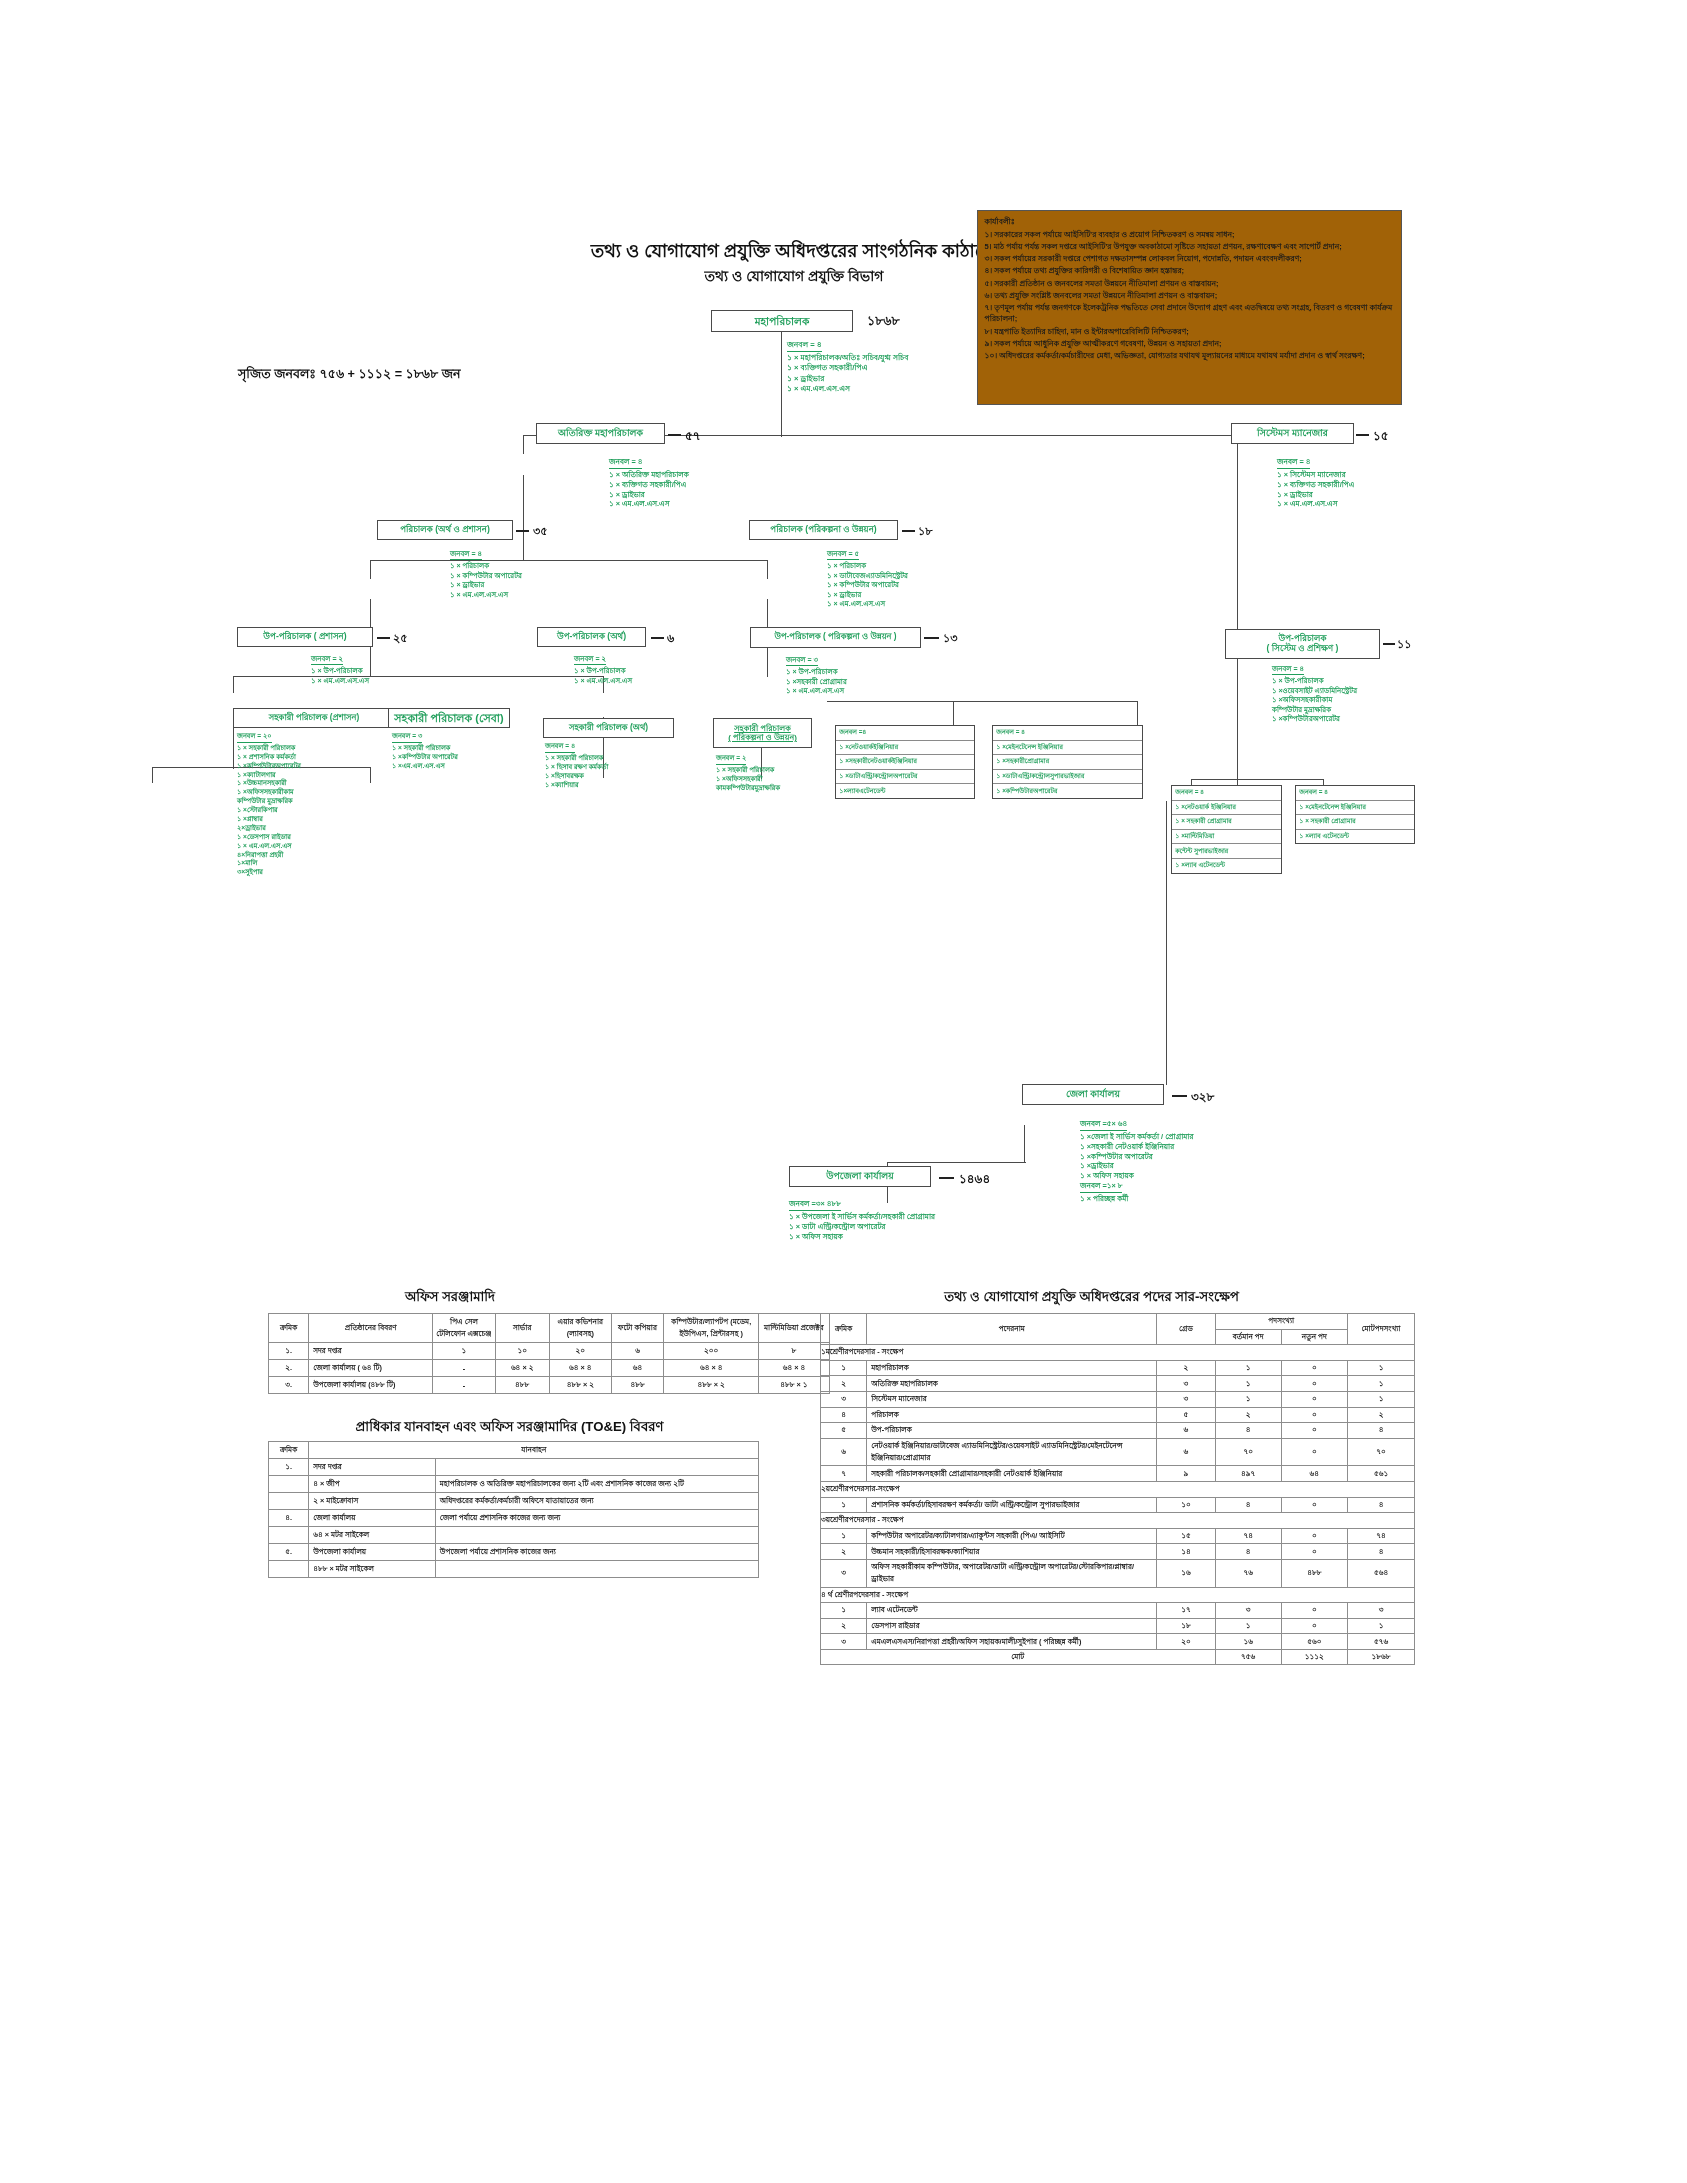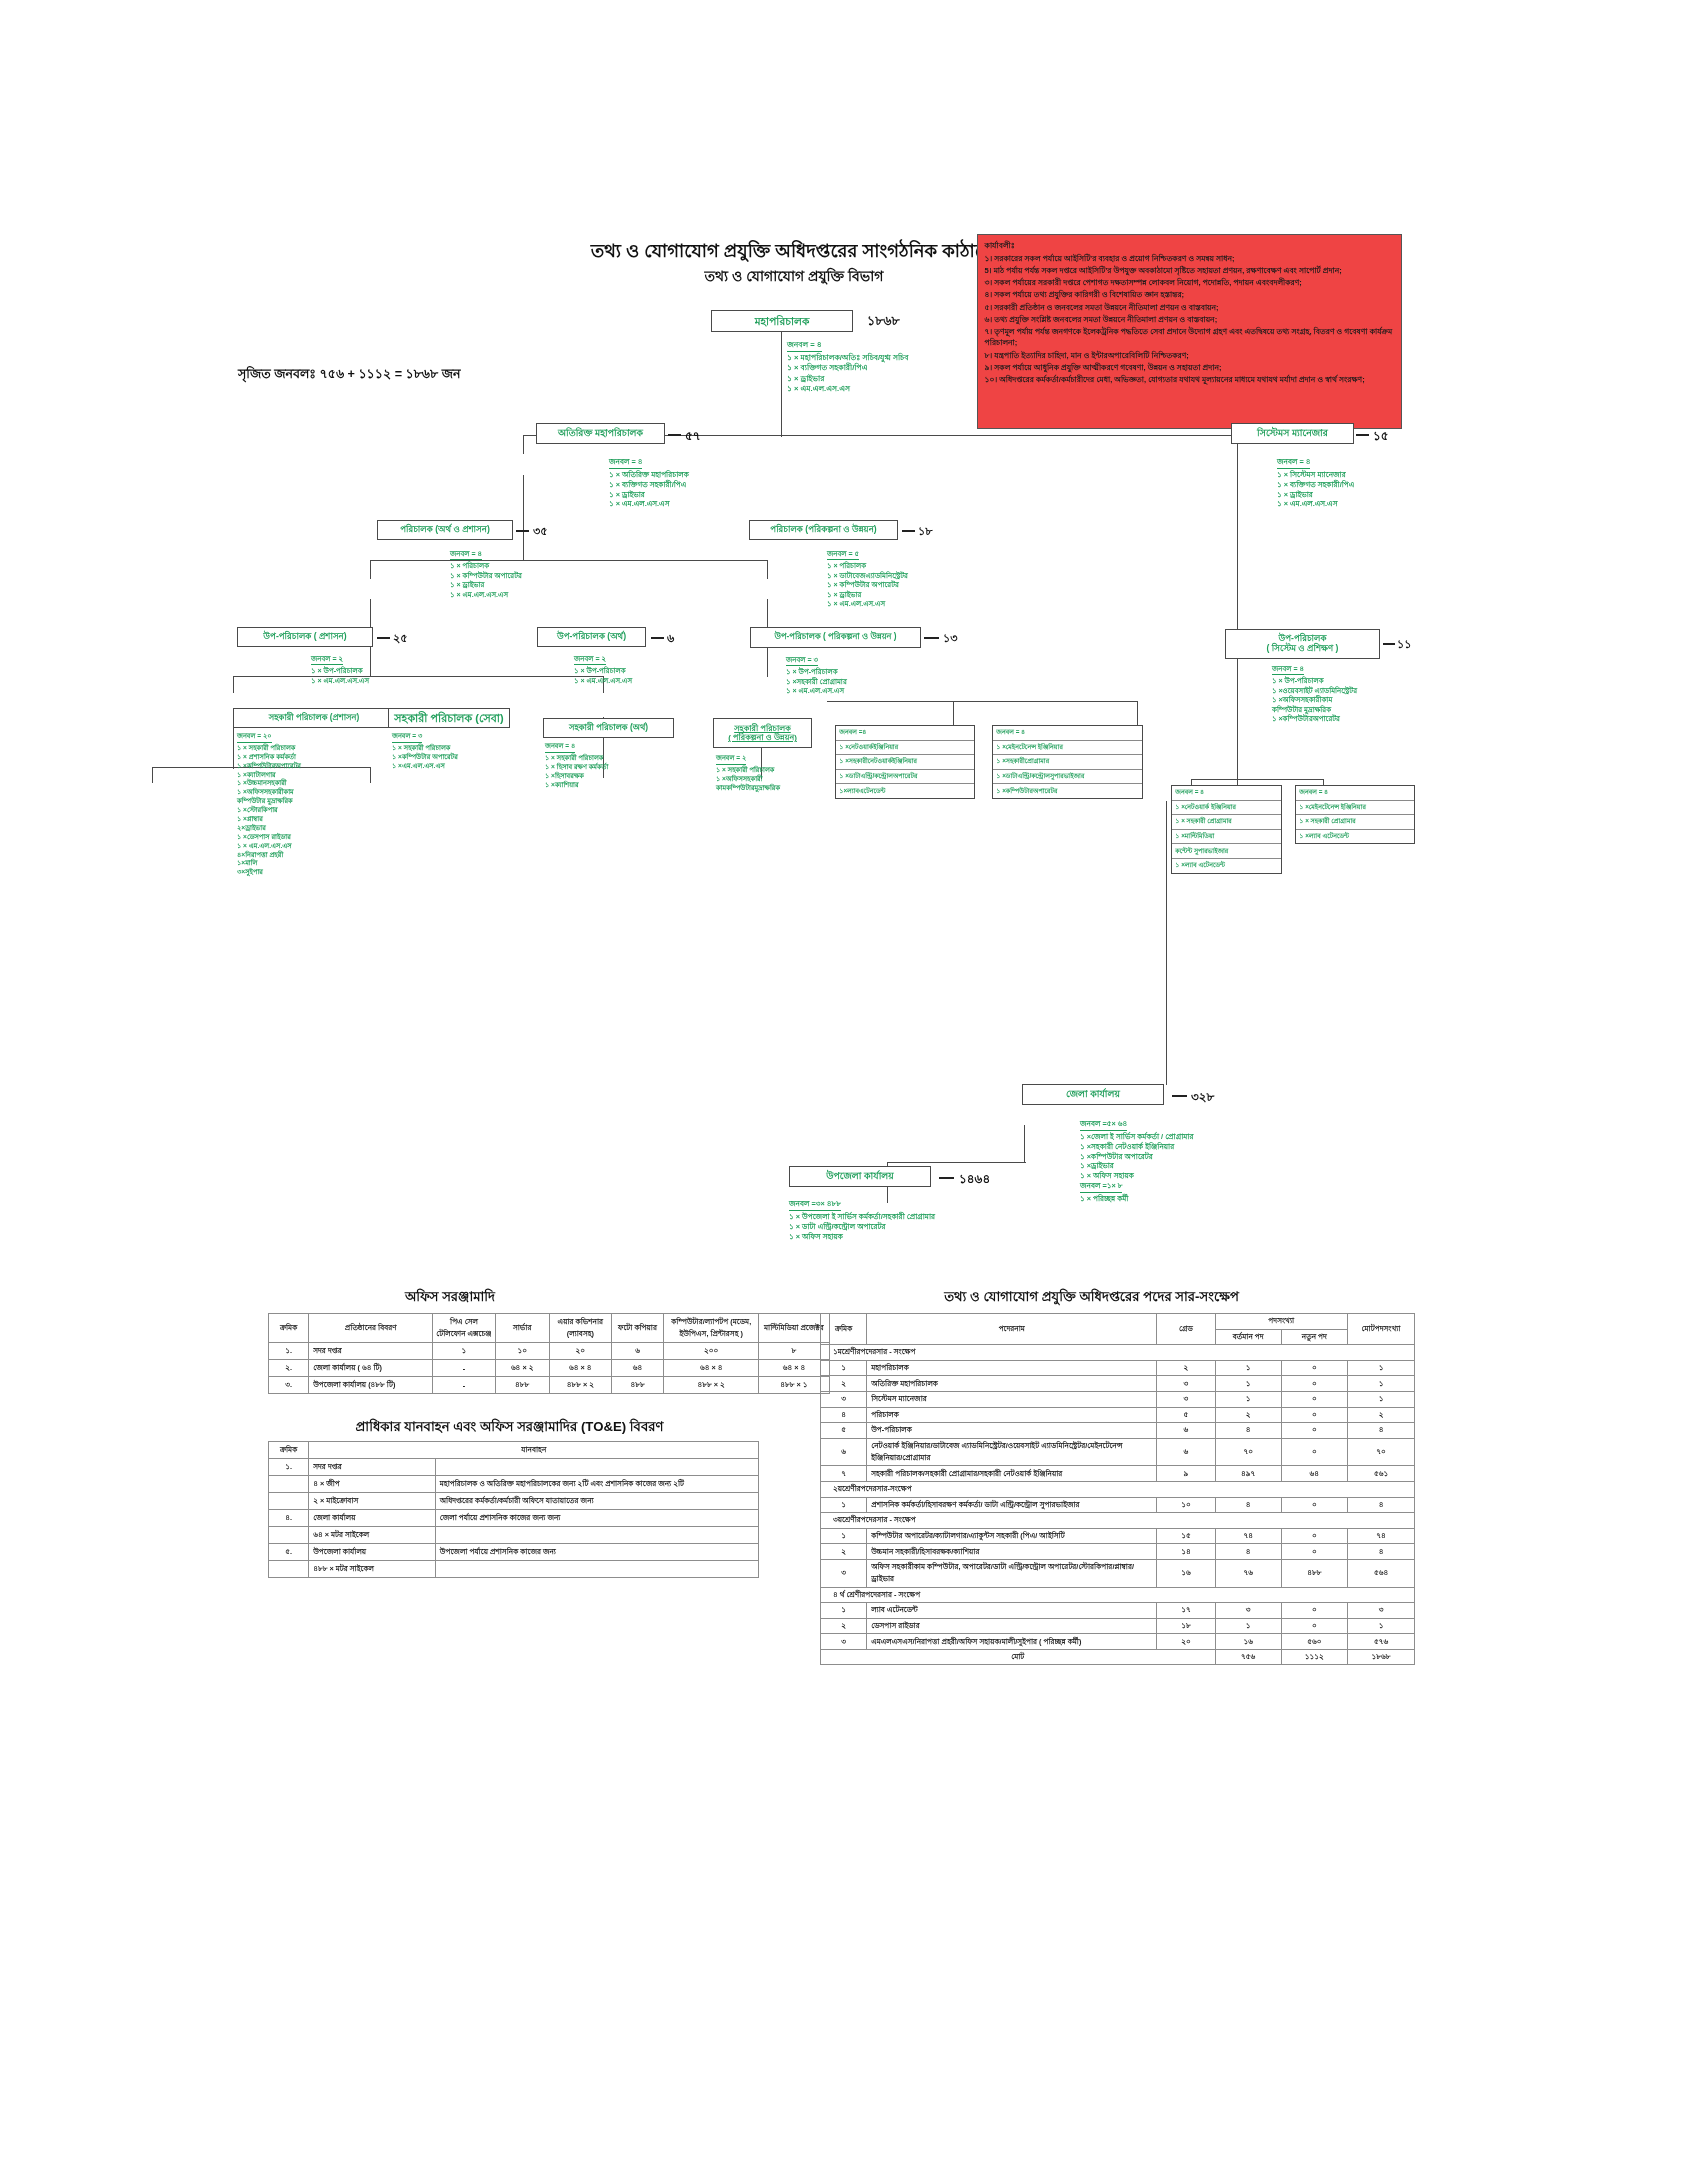--- a/index.html
+++ b/index.html
@@ -13,33 +13,33 @@
   .ln{position:absolute;background:#4a4a4a;}
   .vln{width:1.3px;}
   .hln{height:1.3px;}
   .staff{position:absolute;color:#1f9e5a;font-weight:bold;line-height:1.35;white-space:nowrap;}
   .staff .hdr{color:#1f9e5a;border-bottom:1px solid #1f9e5a;display:inline-block;padding-bottom:0.7px;margin-bottom:1.3px;}
   .gbox{position:absolute;border:1.3px solid #4a4a4a;box-sizing:border-box;background:#fff;}
   .gbox .row{border-bottom:1px solid #8a8a8a;padding:1.3px 3.3px;color:#1f9e5a;font-weight:bold;white-space:nowrap;}
   .gbox .row:last-child{border-bottom:none;}
   .gbox .row.h{color:#1f9e5a;}
   .ttl{position:absolute;font-weight:bold;color:#111;text-align:center;}
-  .fnbox{position:absolute;border:1.3px solid #555;box-sizing:border-box;background:#ef4444;padding:5.3px 6.6px;margin-top:24px;}
+  .fnbox{position:absolute;border:1.3px solid #555;box-sizing:border-box;background:#a16207;padding:5.3px 6.6px;}
   .fnbox p{margin:0 0 1.3px 0;font-size:7.6px;line-height:1.45;color:#1a1a1a;font-weight:bold;}
   table{border-collapse:collapse;}
   table td,table th{border:1px solid #8d8d8d;font-weight:bold;color:#1a1a1a;}
   .tcap{position:absolute;font-weight:bold;color:#111;text-align:center;font-size:13.2px;}
   .tblwrap{position:absolute;}
   .t1 td,.t1 th{font-size:7.3px;padding:2px 2.6px;text-align:center;}
   .t1 td.l{text-align:left;padding-left:4px;}
   .t2 td,.t2 th{font-size:7.3px;padding:2px 2.6px;text-align:center;}
   .t2 td.l{text-align:left;padding-left:4px;}
   .t3 td,.t3 th{font-size:7.3px;padding:1.3px 2.6px;text-align:center;}
   .t3 td.l{text-align:left;padding-left:4px;}
-  .t3 td.sec{text-align:left;font-weight:bold;padding-left:12px;}
+  .t3 td.sec{text-align:left;font-weight:bold;padding-left:0;}
 </style>
 </head>
 <body>
 
 <div id="page">
 
   <div class="ttl" style="left:463px;top:237px;width:662px;font-size:18px;">তথ্য ও যোগাযোগ প্রযুক্তি অধিদপ্তরের সাংগঠনিক কাঠামো</div>
   <div class="ttl" style="left:463px;top:265px;width:662px;font-size:14px;">তথ্য ও যোগাযোগ প্রযুক্তি বিভাগ</div>
 
   <div class="ttl" style="left:238px;top:365px;width:278px;font-size:12.6px;text-align:left;">সৃজিত জনবলঃ ৭৫৬ + ১১১২ = ১৮৬৮ জন</div>

